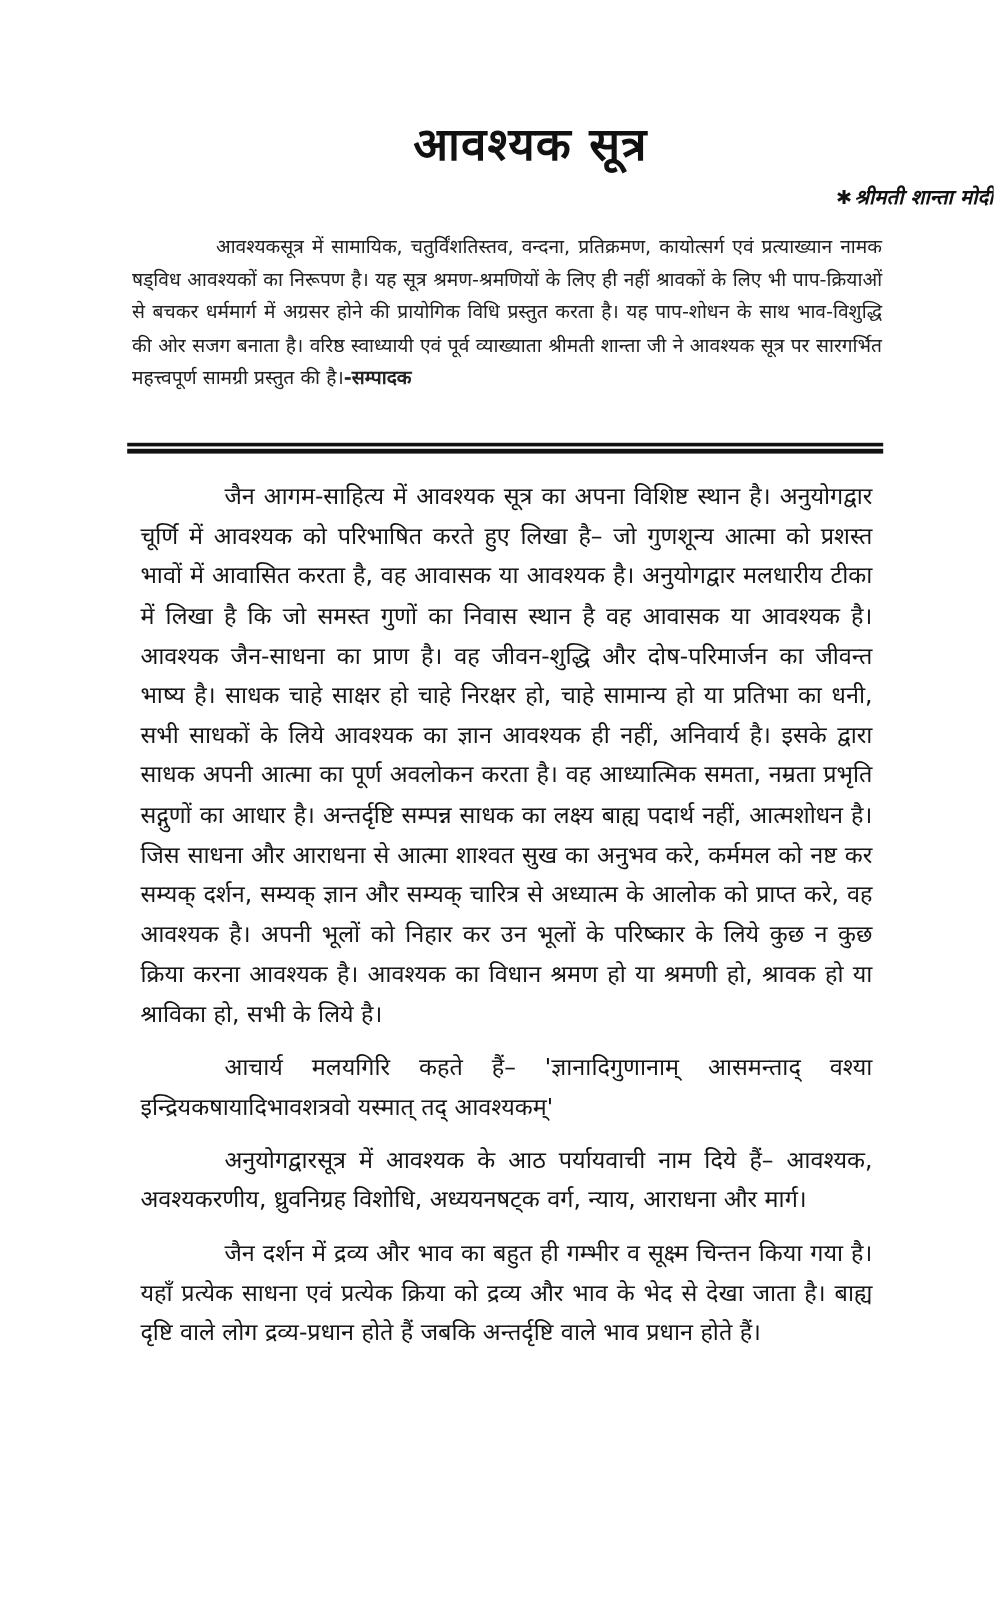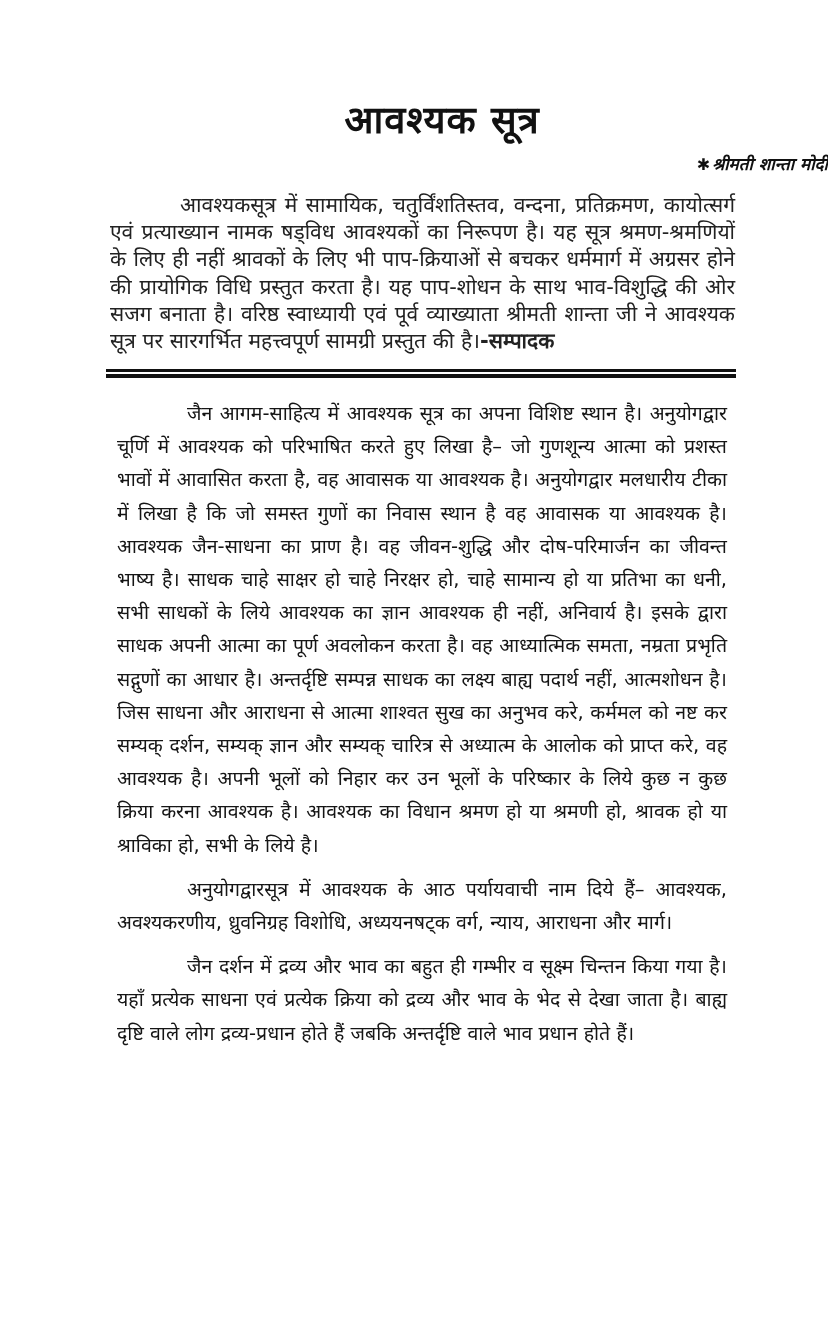--- a/index.html
+++ b/index.html
@@ -12,21 +12,21 @@
     position: absolute; top: 92px; left: 0; width: 828px; text-align: center;
     font-size: 38px; font-weight: bold; letter-spacing: 1px; color: #111; margin-left: 28px;
   }
   .author {
     position: absolute; top: 152px; left: 0; width: 828px; text-align: right;
     font-size: 17px; font-weight: bold; font-style: italic; color: #111;
   }
   .author .star { font-style: normal; font-size: 16px; margin-right: 2px; }
   .abstract {
     position: absolute; left: 110px; top: 192px; width: 625px;
-    font-size: 21px; line-height: 27.2px; color: #222;
+    font-size: 16px; line-height: 27.2px; color: #222;
   }
   .abstract p { margin: 0; text-indent: 70px; text-align: justify; }
   .abstract .editor { font-weight: bold; }
   .rule-wrap { position: absolute; left: 106px; top: 369px; width: 630px; }
   .rule1 { height: 3px; background: #111; }
   .rule-gap { height: 2px; }
   .rule2 { height: 4px; background: #111; }
   .body-text {
     position: absolute; left: 106px; top: 386px; width: 632px;
     font-size: 19.5px; line-height: 33.2px; color: #151515;
@@ -56,17 +56,18 @@
   </div>
 
   <div class="rule-wrap">
     <div class="rule1"></div>
     <div class="rule-gap"></div>
     <div class="rule2"></div>
   </div>
 
   <div class="body-text">
     <p class="indent">जैन आगम-साहित्य में आवश्यक सूत्र का अपना विशिष्ट स्थान है। अनुयोगद्वार चूर्णि में आवश्यक को परिभाषित करते हुए लिखा है– जो गुणशून्य आत्मा को प्रशस्त भावों में आवासित करता है, वह आवासक या आवश्यक है। अनुयोगद्वार मलधारीय टीका में लिखा है कि जो समस्त गुणों का निवास स्थान है वह आवासक या आवश्यक है। आवश्यक जैन-साधना का प्राण है। वह जीवन-शुद्धि और दोष-परिमार्जन का जीवन्त भाष्य है। साधक चाहे साक्षर हो चाहे निरक्षर हो, चाहे सामान्य हो या प्रतिभा का धनी, सभी साधकों के लिये आवश्यक का ज्ञान आवश्यक ही नहीं, अनिवार्य है। इसके द्वारा साधक अपनी आत्मा का पूर्ण अवलोकन करता है। वह आध्यात्मिक समता, नम्रता प्रभृति सद्गुणों का आधार है। अन्तर्दृष्टि सम्पन्न साधक का लक्ष्य बाह्य पदार्थ नहीं, आत्मशोधन है। जिस साधना और आराधना से आत्मा शाश्वत सुख का अनुभव करे, कर्ममल को नष्ट कर सम्यक् दर्शन, सम्यक् ज्ञान और सम्यक् चारित्र से अध्यात्म के आलोक को प्राप्त करे, वह आवश्यक है। अपनी भूलों को निहार कर उन भूलों के परिष्कार के लिये कुछ न कुछ क्रिया करना आवश्यक है। आवश्यक का विधान श्रमण हो या श्रमणी हो, श्रावक हो या श्राविका हो, सभी के लिये है।</p>
+    <p class="indent">आचार्य मलयगिरि कहते हैं– 'ज्ञानादिगुणानाम् आसमन्ताद् वश्या इन्द्रियकषायादिभावशत्रवो यस्मात् तद् आवश्यकम्'</p>
     <p class="indent">अनुयोगद्वारसूत्र में आवश्यक के आठ पर्यायवाची नाम दिये हैं– आवश्यक, अवश्यकरणीय, ध्रुवनिग्रह विशोधि, अध्ययनषट्क वर्ग, न्याय, आराधना और मार्ग।</p>
     <p class="indent">जैन दर्शन में द्रव्य और भाव का बहुत ही गम्भीर व सूक्ष्म चिन्तन किया गया है। यहाँ प्रत्येक साधना एवं प्रत्येक क्रिया को द्रव्य और भाव के भेद से देखा जाता है। बाह्य दृष्टि वाले लोग द्रव्य-प्रधान होते हैं जबकि अन्तर्दृष्टि वाले भाव प्रधान होते हैं।</p>
   </div>
 
 </div>
 
 </body></html>

